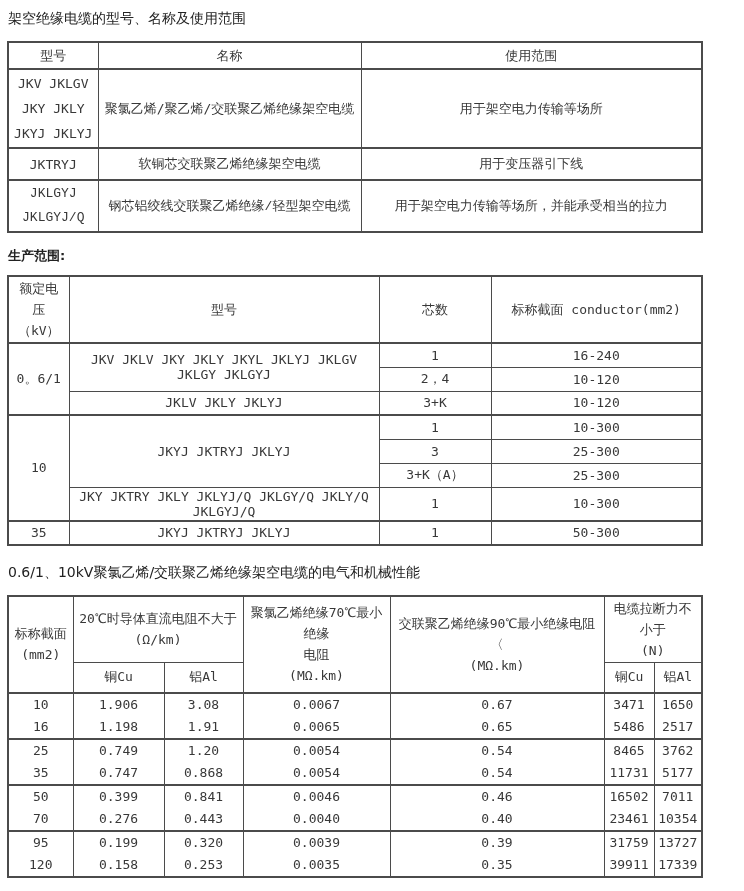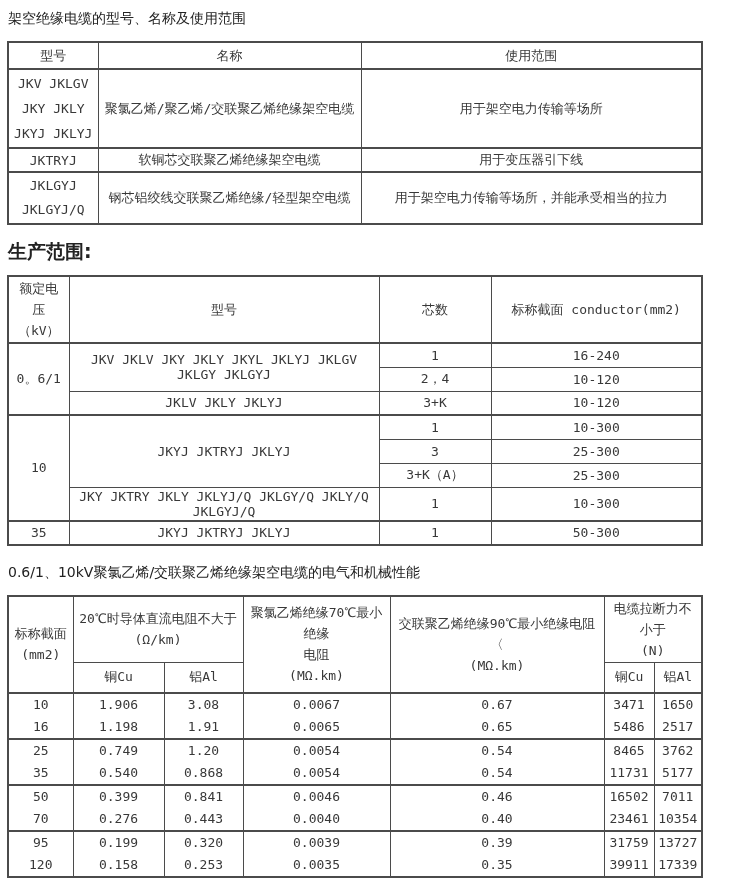--- a/index.html
+++ b/index.html
@@ -11,21 +11,21 @@
     box-sizing:border-box;
   }
   .heading{
     font-size:14px;
     font-weight:normal;
     color:#222;
     margin:0 0 13px 1px;
     font-family:"DejaVu Sans","Liberation Sans",sans-serif;
   }
   .subheading{
-    font-size:19px;
+    font-size:13px;
     font-weight:bold;
     color:#222;
     margin:12px 0 10px 1px;
   }
   table.tbl{
     border-collapse:collapse;
     table-layout:fixed;
     width:696px;
     border:2px solid #4b4b4b;
     font-size:13px;
@@ -37,22 +37,22 @@
     border:1px solid #4b4b4b;
     font-weight:normal;
     padding:1px 4px;
     vertical-align:middle;
     overflow:hidden;
   }
   
   .t1 th,.t1 td{border-top-width:2px;border-bottom-width:2px;}
   .t1 thead tr{height:27px;}
   .t1 .r-tall3{height:70px;}
-  .t1 .r-std{height:24px;}
-  .t1 .r-tall2{height:48px;}
+  .t1 .r-std{height:32px;}
+  .t1 .r-tall2{height:48px;font-family:Liberation Mono, monospace;}
   .t1 .lines3 div{line-height:25px;}
   .t1 .lines2 div{line-height:24px;}
   
   .t2 thead tr{height:52px;}
   .t2 thead th{border-bottom-width:2px;}
   .t2 tbody tr{height:24px;}
   .t2 tr.sep td{border-top-width:2px;}
   .t2 .hdr2 div{line-height:21px;}
   
   .t3 thead tr.h-top{height:46px;}
@@ -242,21 +242,21 @@
       <td>25</td>
       <td>0.749</td>
       <td>1.20</td>
       <td>0.0054</td>
       <td>0.54</td>
       <td>8465</td>
       <td>3762</td>
     </tr>
     <tr>
       <td>35</td>
-      <td>0.540</td>
+      <td>0.747</td>
       <td>0.868</td>
       <td>0.0054</td>
       <td>0.54</td>
       <td>11731</td>
       <td>5177</td>
     </tr>
   </tbody>
 
   <tbody>
     <tr>

